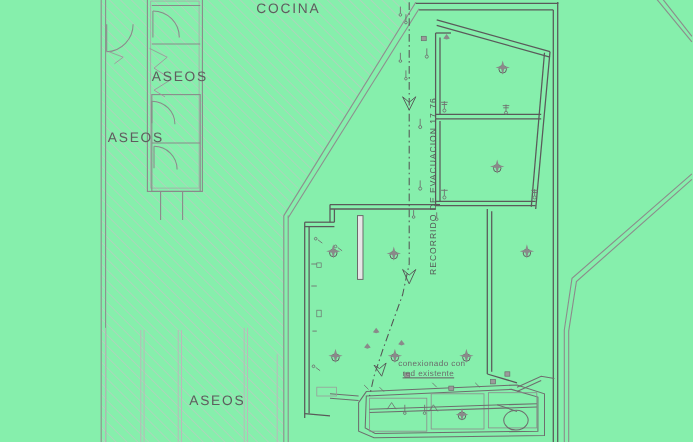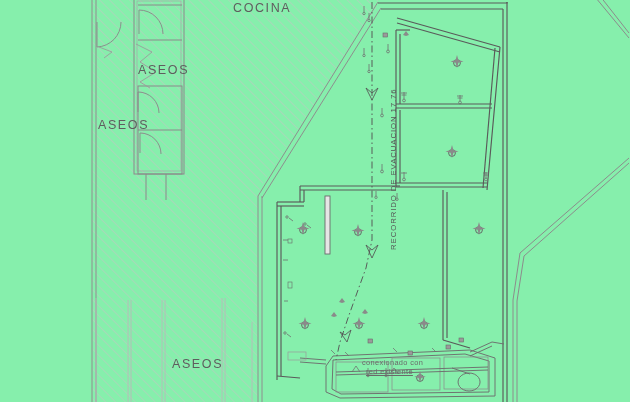--- a/index.html
+++ b/index.html
@@ -26,21 +26,20 @@
 
   .note-label{
     position:absolute;
     font-family:"Liberation Sans", sans-serif;
     font-size:7.4px;
     color:#6a6a6a;
     letter-spacing:0.35px;
     white-space:nowrap;
     line-height:8.6px;
     user-select:none;
-    margin-top:32px;
   }
 
   .route-label{
     position:absolute;
     font-family:"Liberation Sans", sans-serif;
     font-size:7.8px;
     color:#555;
     letter-spacing:0.9px;
     white-space:nowrap;
     transform-origin:0 0;

